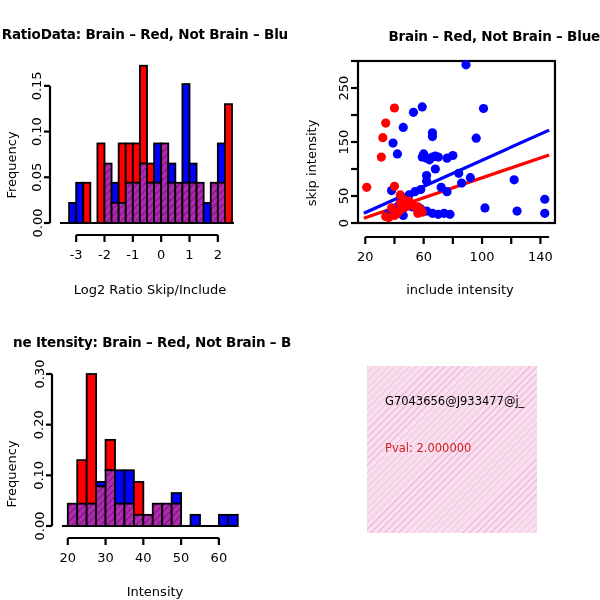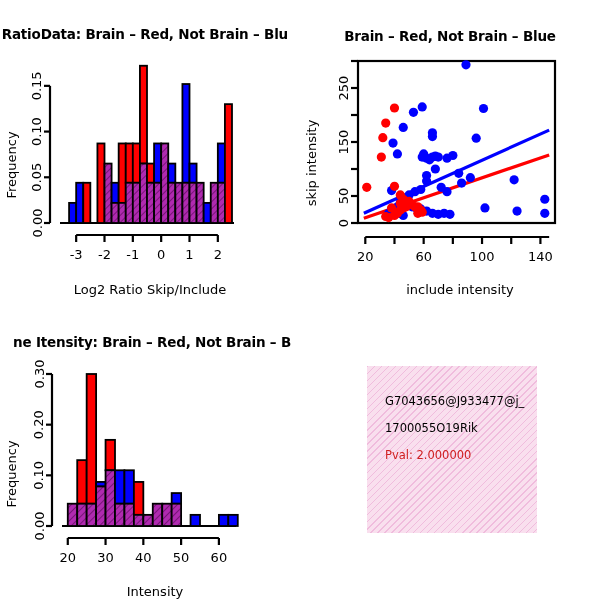--- a/index.html
+++ b/index.html
@@ -12,21 +12,21 @@
   .tick-lbl{font-size:13px;}
   .ax-lbl{font-size:13px;}
   .infobox{position:absolute;left:367px;top:366px;width:170px;height:167px;
            background-color:#f9dfee;}
   .infobox .hatch{position:absolute;inset:0;
       background-image:
         repeating-linear-gradient(135deg,#f0bcdd 0 1px,rgba(0,0,0,0) 1px 5px);}
   .infobox .lines{position:absolute;inset:0;padding:22px 0 0 18px;box-sizing:border-box;}
   .infobox .ln{font-size:11.5px;line-height:27px;white-space:nowrap;color:#000;
                font-family:"DejaVu Sans",sans-serif;}
-  .infobox .ln.pv{color:#d02020;}
+  .infobox .ln.pv{color:#d02020;margin-top:20px;}
   .clipwrap{position:absolute;overflow:hidden;}
 </style>
 </head>
 <body>
 
 <div class="panel" style="left:0;top:0;width:300px;height:310px;">
   <div class="clipwrap" style="left:0;top:26px;width:288px;height:20px;">
     <span class="ptitle" style="position:absolute;right:0;top:0;">RatioData: Brain – Red, Not Brain – Blu</span>
   </div>
   <svg id="svg-ratio" width="300" height="265" style="position:absolute;left:0;top:45px;">
@@ -107,21 +107,21 @@
   <defs>
         <pattern id="ratio_hist-hatch" width="5" height="5" patternUnits="userSpaceOnUse" patternTransform="rotate(45)">
           <rect width="5" height="5" fill="#b02ab0"></rect>
           <line x1="0" y1="0" x2="0" y2="5" stroke="#6a0f6a" stroke-width="1.6"></line>
         </pattern>
       </defs>
     </svg>
 </div>
 
 <div class="panel" style="left:300px;top:0;width:300px;height:310px;">
-  <div style="position:absolute;left:0;top:26px;width:300px;text-align:center;">
+  <div style="position:absolute;left:0;top:26px;width:300px;text-align:right;">
     <span class="ptitle">Brain – Red, Not Brain – Blue</span>
   </div>
   <svg id="svg-scatter" width="300" height="265" style="position:absolute;left:0;top:45px;">
     <rect id="scatter-box" fill="none" stroke="#000" stroke-width="2.2" x="58" y="16" width="197" height="162"></rect>
     <g id="scatter-lines">
         <line x1="63.837037037037035" y1="168.28" x2="249.16296296296295" y2="85.11999999999999" stroke="#0000ff" stroke-width="3.2"></line>
         <line x1="63.837037037037035" y1="173.14" x2="249.16296296296295" y2="109.96000000000001" stroke="#ff0000" stroke-width="3.2"></line>
       </g>
     <g id="scatter-points">
         <circle cx="165.98518518518517" cy="19.78" r="4.6" fill="#0000ff"></circle>
@@ -314,16 +314,15 @@
           <line x1="0" y1="0" x2="0" y2="5" stroke="#6a0f6a" stroke-width="1.6"></line>
         </pattern>
       </defs>
     </svg>
 </div>
 
 <div class="infobox">
   <div class="hatch"></div>
   <div class="lines" id="info-lines">
       <div class="ln">G7043656@J933477@j_</div>
-      <div class="ln">1700055O19Rik</div>
       <div class="ln pv">Pval: 2.000000</div>
     </div>
 </div>
 
 </body></html>

